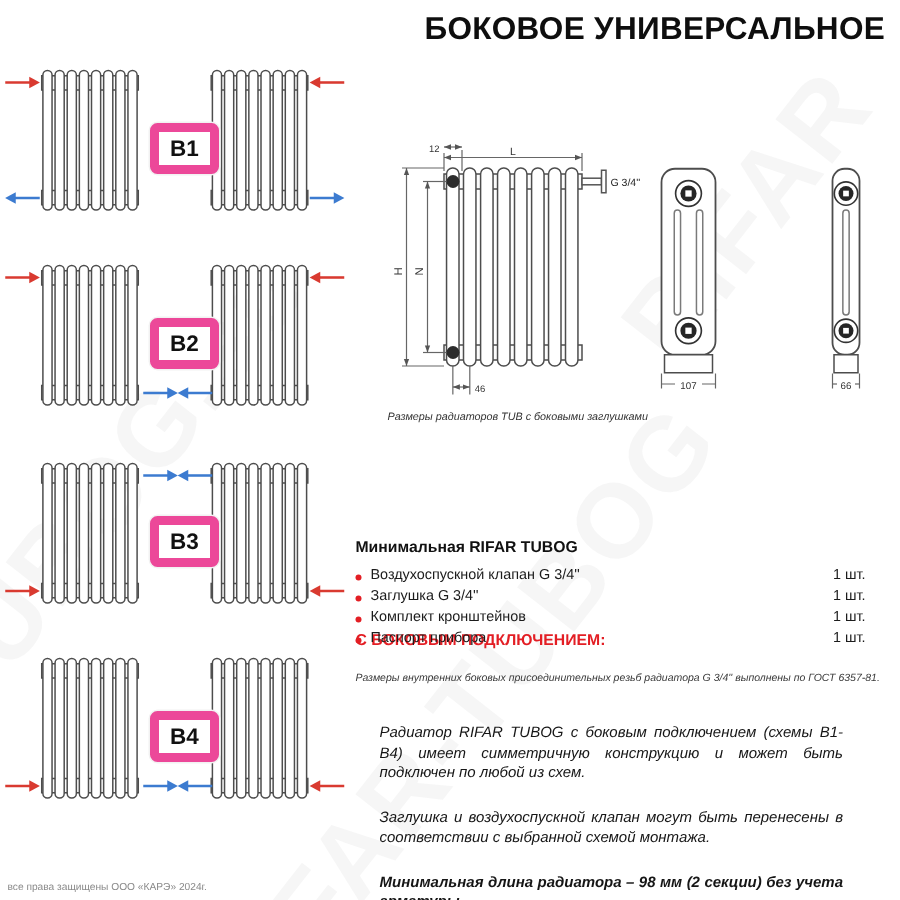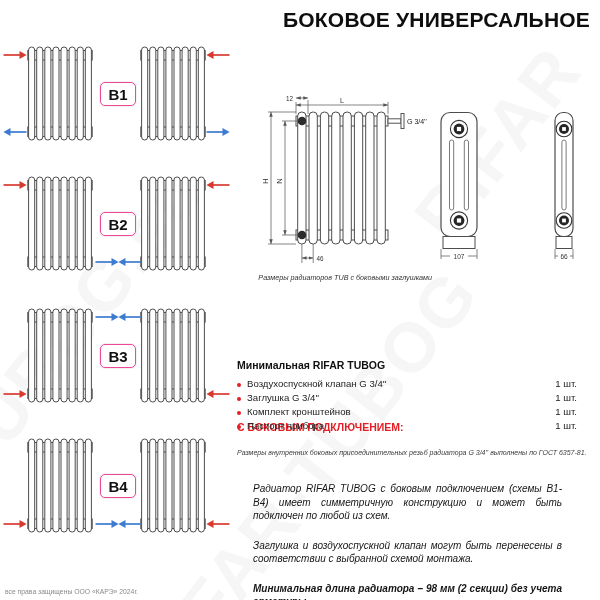--- a/index.html
+++ b/index.html
@@ -12,21 +12,21 @@
       white-space:nowrap;font-size:70px;transform:rotate(-52deg);
       transform-origin:left center;letter-spacing:2px;pointer-events:none;}
   
   .title{position:absolute;top:9px;right:10px;text-align:right;
          font-weight:bold;font-size:21px;line-height:22px;color:#0e0e0e;letter-spacing:.2px;}
   
   .scheme-row{position:absolute;left:0;width:232px;height:95px;}
   .rad{position:absolute;top:0;width:66px;height:95px;}
   .rad.left{left:27px;} .rad.right{left:140px;}
   .scheme-label{position:absolute;left:100px;top:36px;width:34px;height:22px;
-    background:#fff;border:1px solid #ec4899;border-radius:5px;
+    background:#fff;border:6px solid #ec4899;border-radius:5px;
     display:flex;align-items:center;justify-content:center;
     font-weight:bold;font-size:15px;color:#111;box-shadow:0 0 0 1px #f2f2f2;}
   .arr{position:absolute;width:24px;height:10px;}
   .a-tl{left:3px;top:4px;}   .a-tr{left:206px;top:4px;}
   .a-bl{left:3px;top:81px;}  .a-br{left:206px;top:81px;}
   .a-tcl{left:95px;top:4px;} .a-tcr{left:118px;top:4px;}
   .a-bcl{left:95px;top:81px;}.a-bcr{left:118px;top:81px;}
   .red{color:#d93a30;} .blue{color:#3c7bd0;}
   
   #tech-drawing{position:absolute;left:256px;top:94px;}

